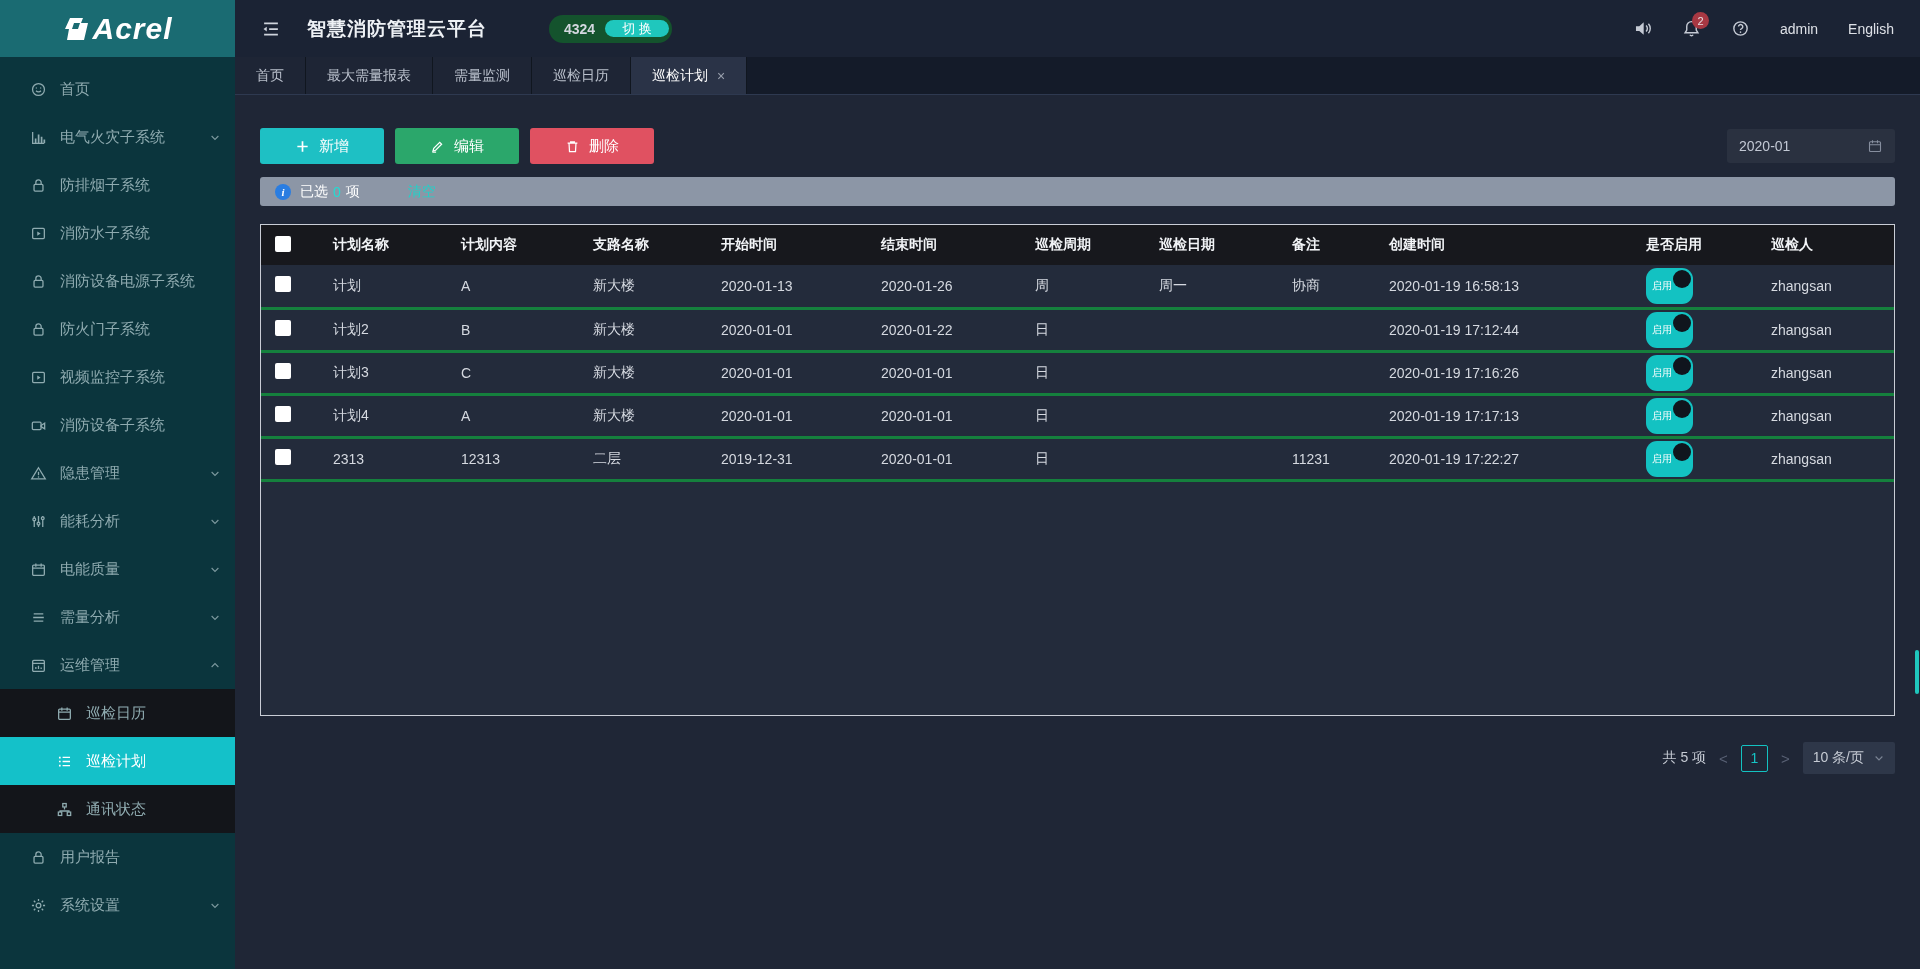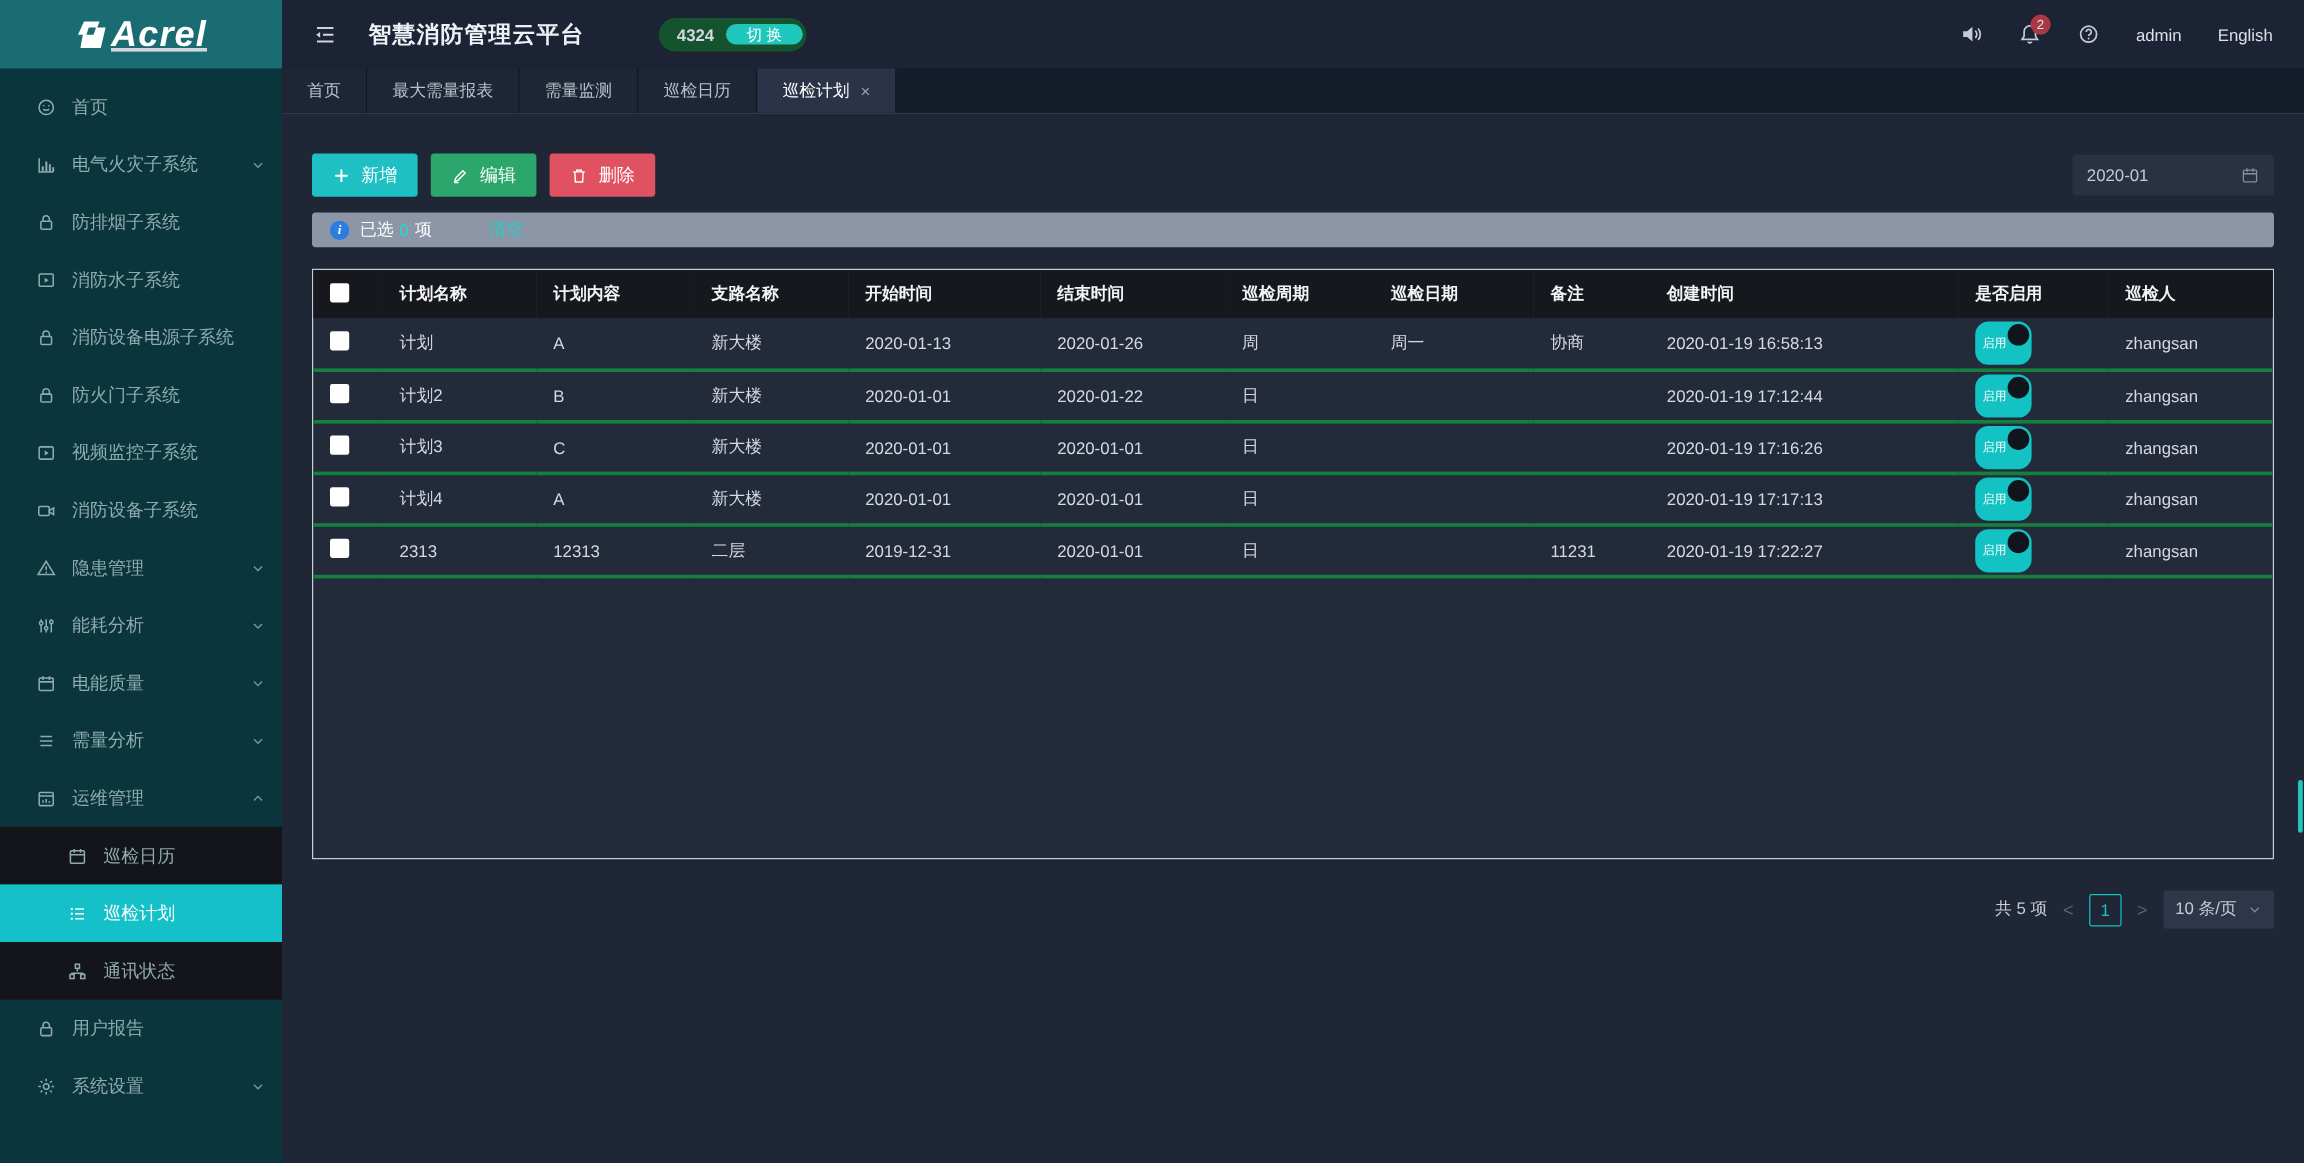--- a/index.html
+++ b/index.html
@@ -2,21 +2,21 @@
 <html><head>
 <meta charset="utf-8">
 <style>
   * { margin:0; padding:0; box-sizing:border-box; }
   html,body { width:1920px; height:969px; overflow:hidden; }
   body { background:#1f2636; font-family:"Liberation Sans","DejaVu Sans",sans-serif; color:#d2d6de; }
   .app { display:flex; height:100%; }
 
   
   .sidebar { width:235px; flex:0 0 235px; background:#0b353d; display:flex; flex-direction:column; overflow:hidden; }
-  .logo { height:57px; background:#1a6b72; display:flex; align-items:center; justify-content:center; gap:0; flex:0 0 57px;text-decoration:underline; }
+  .logo { height:57px; background:#1a6b72; display:flex; align-items:center; justify-content:center; gap:0; flex:0 0 57px; }
   .logo-text { color:#fff; font-size:30px; font-weight:bold; font-style:italic; letter-spacing:1px; }
   .menu { flex:1; padding-top:8px; overflow:hidden; }
   .mi { height:48px; display:flex; align-items:center; padding:0 14px 0 30px; color:#8fabb0; font-size:15px; cursor:pointer; }
   .mi .ic { width:17px; height:17px; margin-right:13px; display:inline-flex; flex:0 0 17px; }
   .mi .ic svg { width:17px; height:17px; }
   .mi .ml { flex:1; white-space:nowrap; overflow:hidden; }
   .mi .chev { width:12px; flex:0 0 12px; margin:0; color:#7c989e; }
   .mi.sub { background:#13151a; padding-left:56px; }
   .mi.active { background:#14c1c9; color:#fff; }
   .mi.active .ic, .mi.active .chev { color:#fff; }
@@ -37,21 +37,21 @@
   .tb-text { color:#dde0e6; font-size:14px; cursor:pointer; }
 
   .tabbar { height:38px; flex:0 0 38px; background:#141b29; display:flex; border-bottom:1px solid #2e3950; }
   .tab { padding:0 21px; display:flex; align-items:center; justify-content:center; gap:9px; background:#1e2535; border-right:1px solid #10161f; font-size:14px; color:#bac0cc; cursor:pointer; white-space:nowrap; }
   .tab.active { background:#2a3347; color:#fff; }
   .tab .x { color:#9aa1ae; font-size:14px; line-height:1; cursor:pointer; }
 
   .content { flex:1; padding:33px 25px 0; position:relative; min-height:0; }
 
   .toolbar { display:flex; align-items:center; }
-  .btn { height:36px; border:none; border-radius:3px; color:#fff; font-size:15px; display:inline-flex; align-items:center; gap:9px; padding:0 17px; margin-right:11px; cursor:pointer; font-family:inherit; }
+  .btn { height:36px; border:none; border-radius:3px; color:#fff; font-size:15px; display:inline-flex; align-items:center; gap:9px; padding:0 35px; margin-right:11px; cursor:pointer; font-family:inherit; }
   .btn .ic, .btn .ic svg { width:15px; height:15px; display:inline-flex; }
   .btn-add { background:#1ec0c4; }
   .btn-edit { background:#2ba76b; }
   .btn-del { background:#e05161; }
   .datepicker { margin-left:auto; width:168px; height:34px; background:#2a3140; border-radius:3px; display:flex; align-items:center; padding:0 12px; color:#c2c8d4; font-size:14px; cursor:pointer; }
   .datepicker .val { flex:1; }
   .datepicker .ic, .datepicker .ic svg { width:16px; height:16px; color:#868e9e; display:inline-flex; }
 
   .selectbar { margin-top:13px; height:29px; background:#8c96a6; border-radius:3px; display:flex; align-items:center; padding:0 15px; font-size:14px; color:#fff; }
   .info-ic { width:16px; height:16px; border-radius:50%; background:#2a7de1; color:#fff; font-size:11px; font-weight:bold; font-style:italic; display:inline-flex; align-items:center; justify-content:center; margin-right:9px; font-family:"Liberation Serif",serif; }

